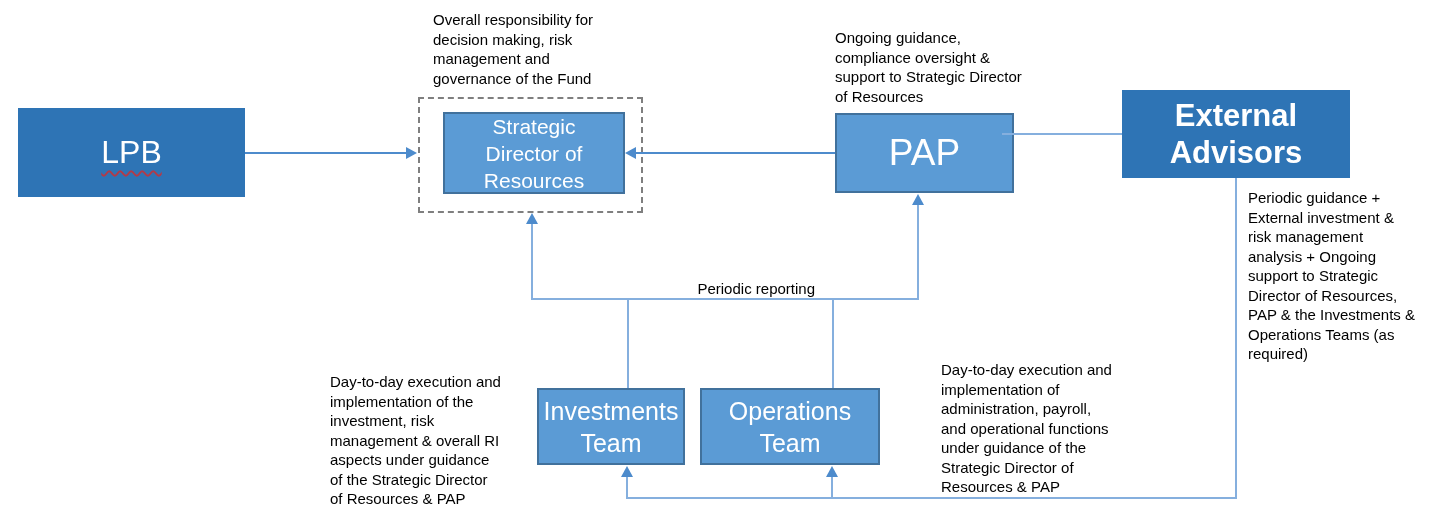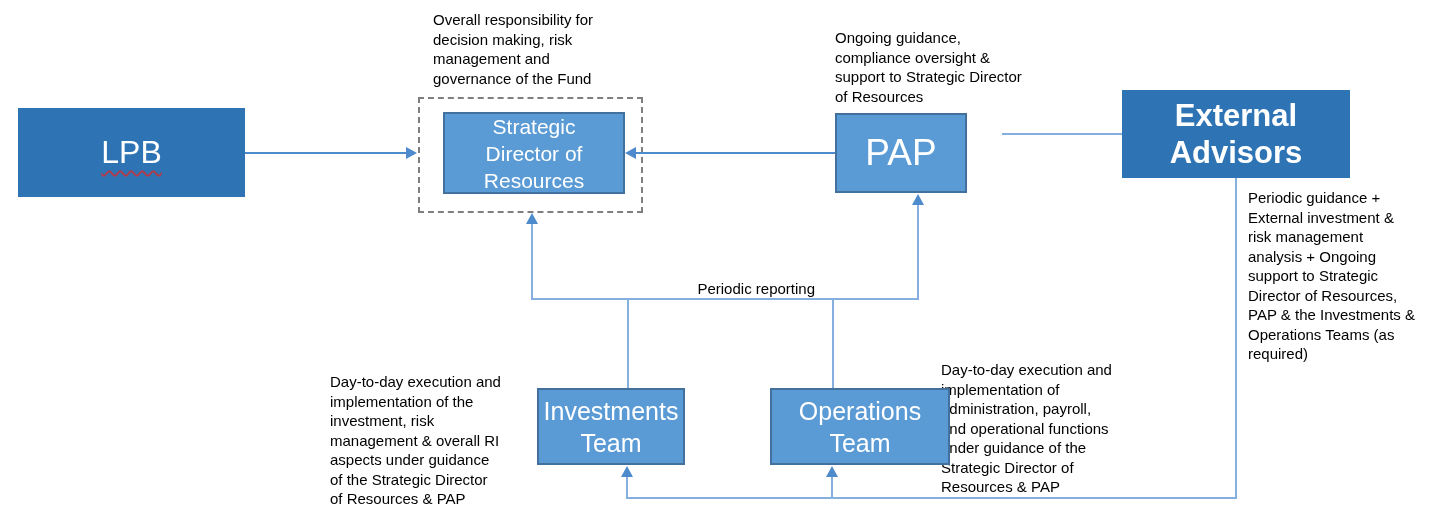--- a/index.html
+++ b/index.html
@@ -87,32 +87,32 @@
   <div class="dashed-frame" style="left:418px;top:97px;width:225px;height:116px;"></div>
 
   <div class="box dark" style="left:18px;top:108px;width:227px;height:89px;">
     <span class="lbl lbl-lpb">LPB</span>
   </div>
   <div class="box mid" style="left:443px;top:112px;width:182px;height:82px;">
     <span class="lbl lbl-sdr">Strategic
 Director of
 Resources</span>
   </div>
-  <div class="box mid" style="left:835px;top:113px;width:132px;height:80px;">
+  <div class="box mid" style="left:835px;top:113px;width:179px;height:80px;">
     <span class="lbl lbl-pap">PAP</span>
   </div>
   <div class="box dark" style="left:1122px;top:90px;width:228px;height:88px;">
     <span class="lbl lbl-ea">External
 Advisors</span>
   </div>
   <div class="box mid" style="left:537px;top:388px;width:148px;height:77px;">
     <span class="lbl lbl-team">Investments
 Team</span>
   </div>
-  <div class="box mid" style="left:770px;top:388px;width:180px;height:77px;">
+  <div class="box mid" style="left:700px;top:388px;width:180px;height:77px;">
     <span class="lbl lbl-team">Operations
 Team</span>
   </div>
 
   <div class="hline strong" style="left:245px;top:152px;width:162px;"></div>
   <div class="arr arr-right" style="left:406px;top:147px;"></div>
 
   <div class="hline strong" style="left:636px;top:152px;width:199px;"></div>
   <div class="arr arr-left" style="left:625px;top:147px;"></div>
 

